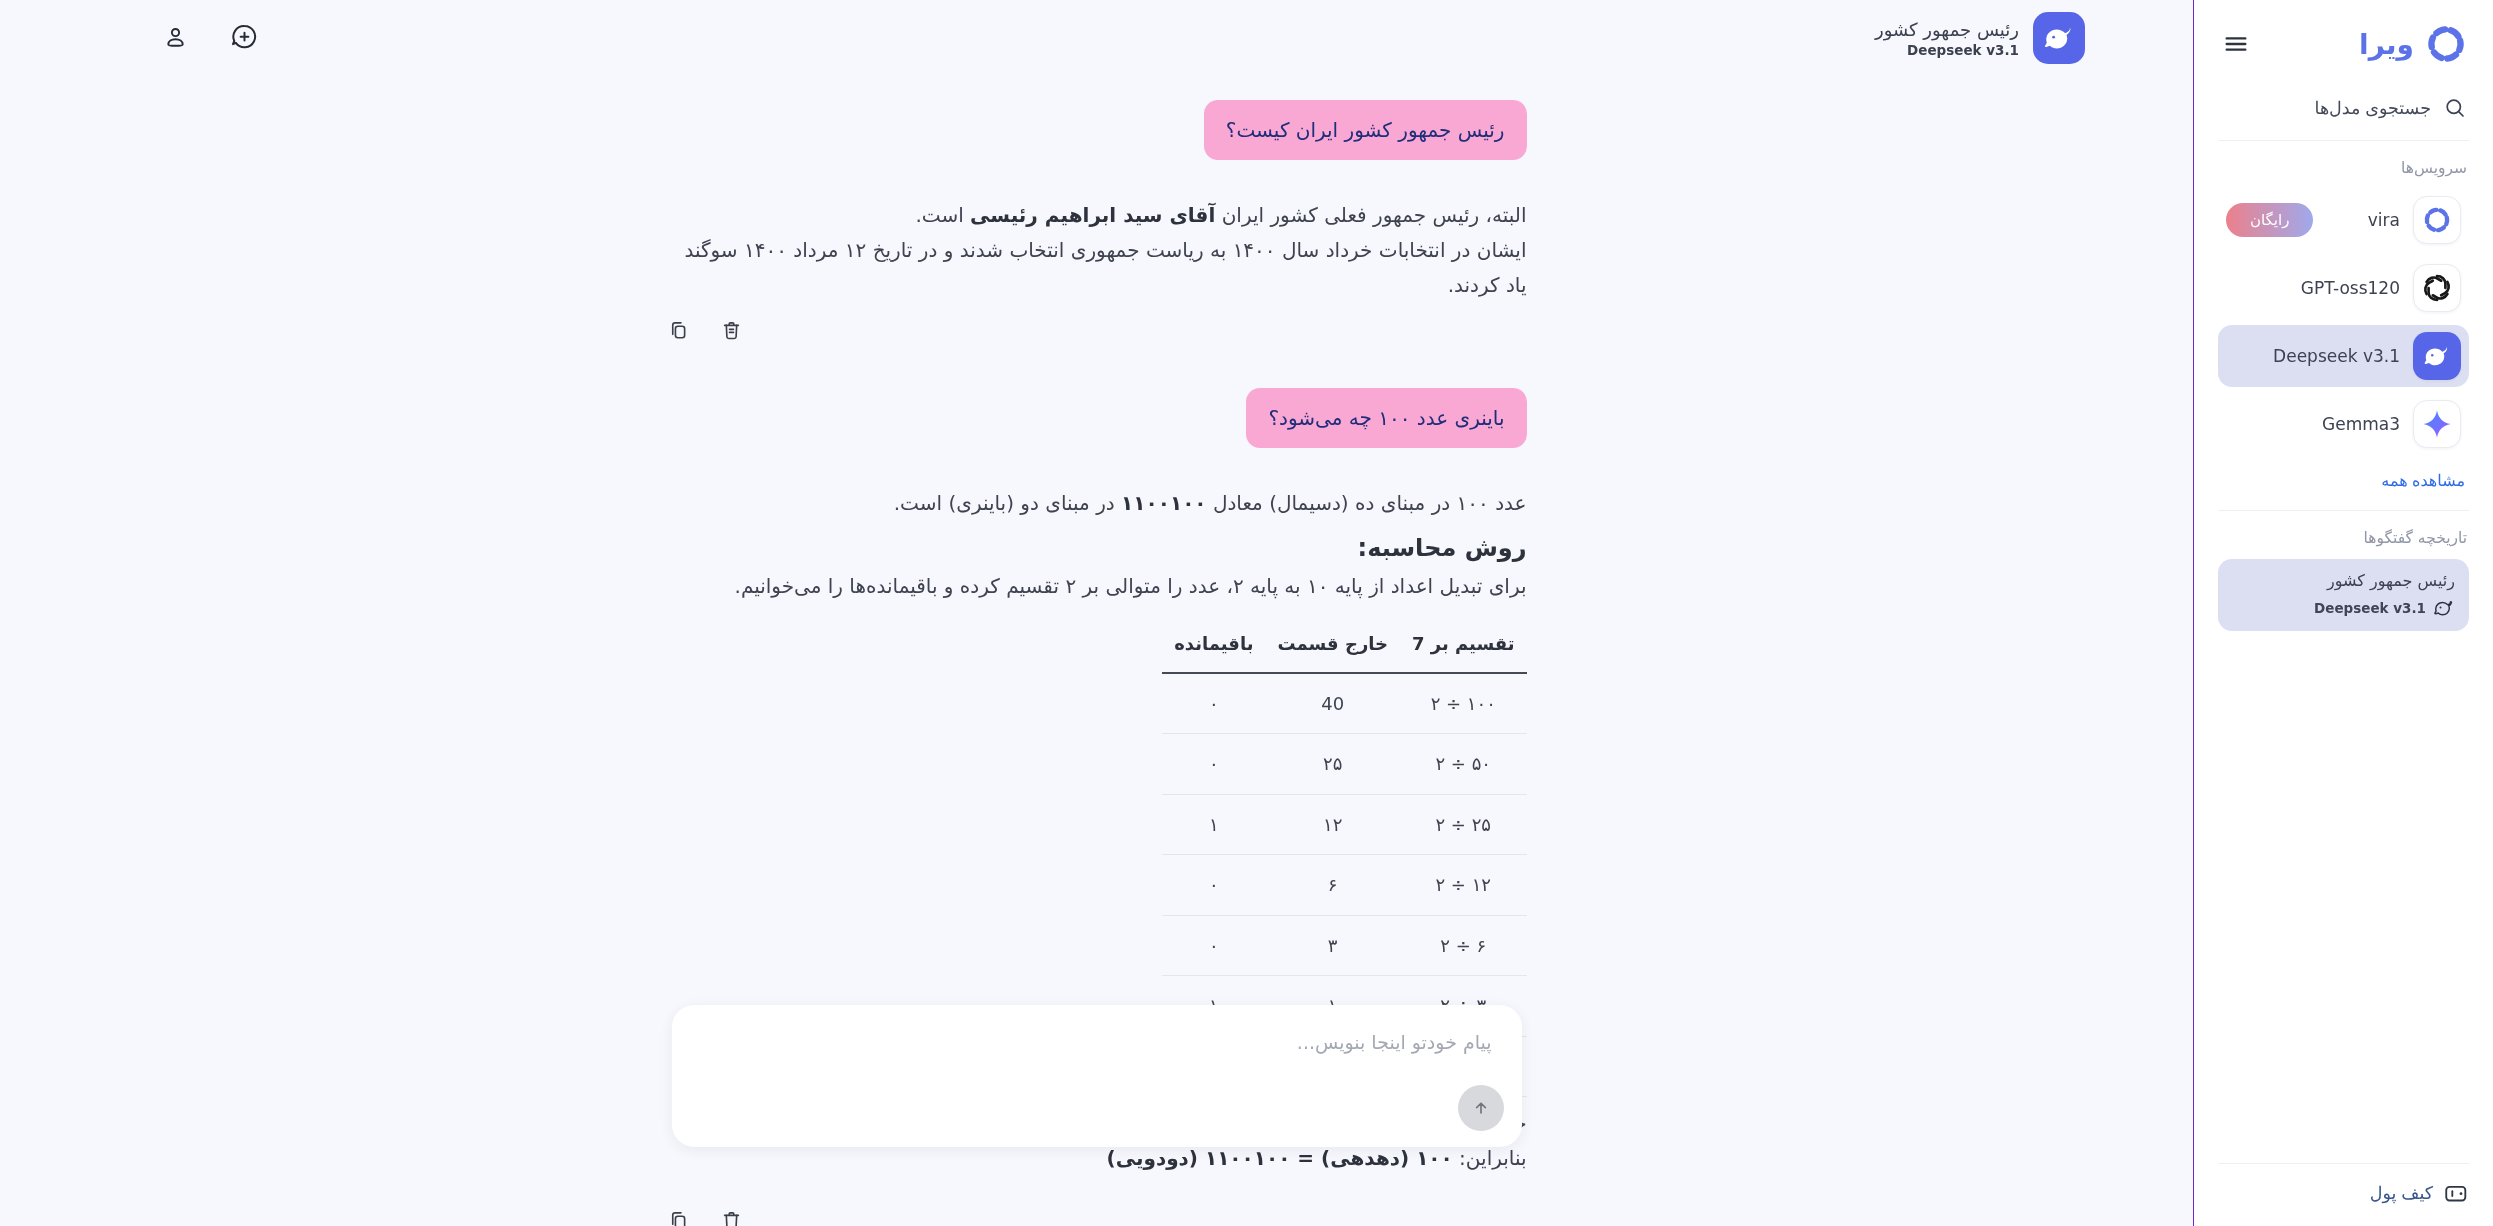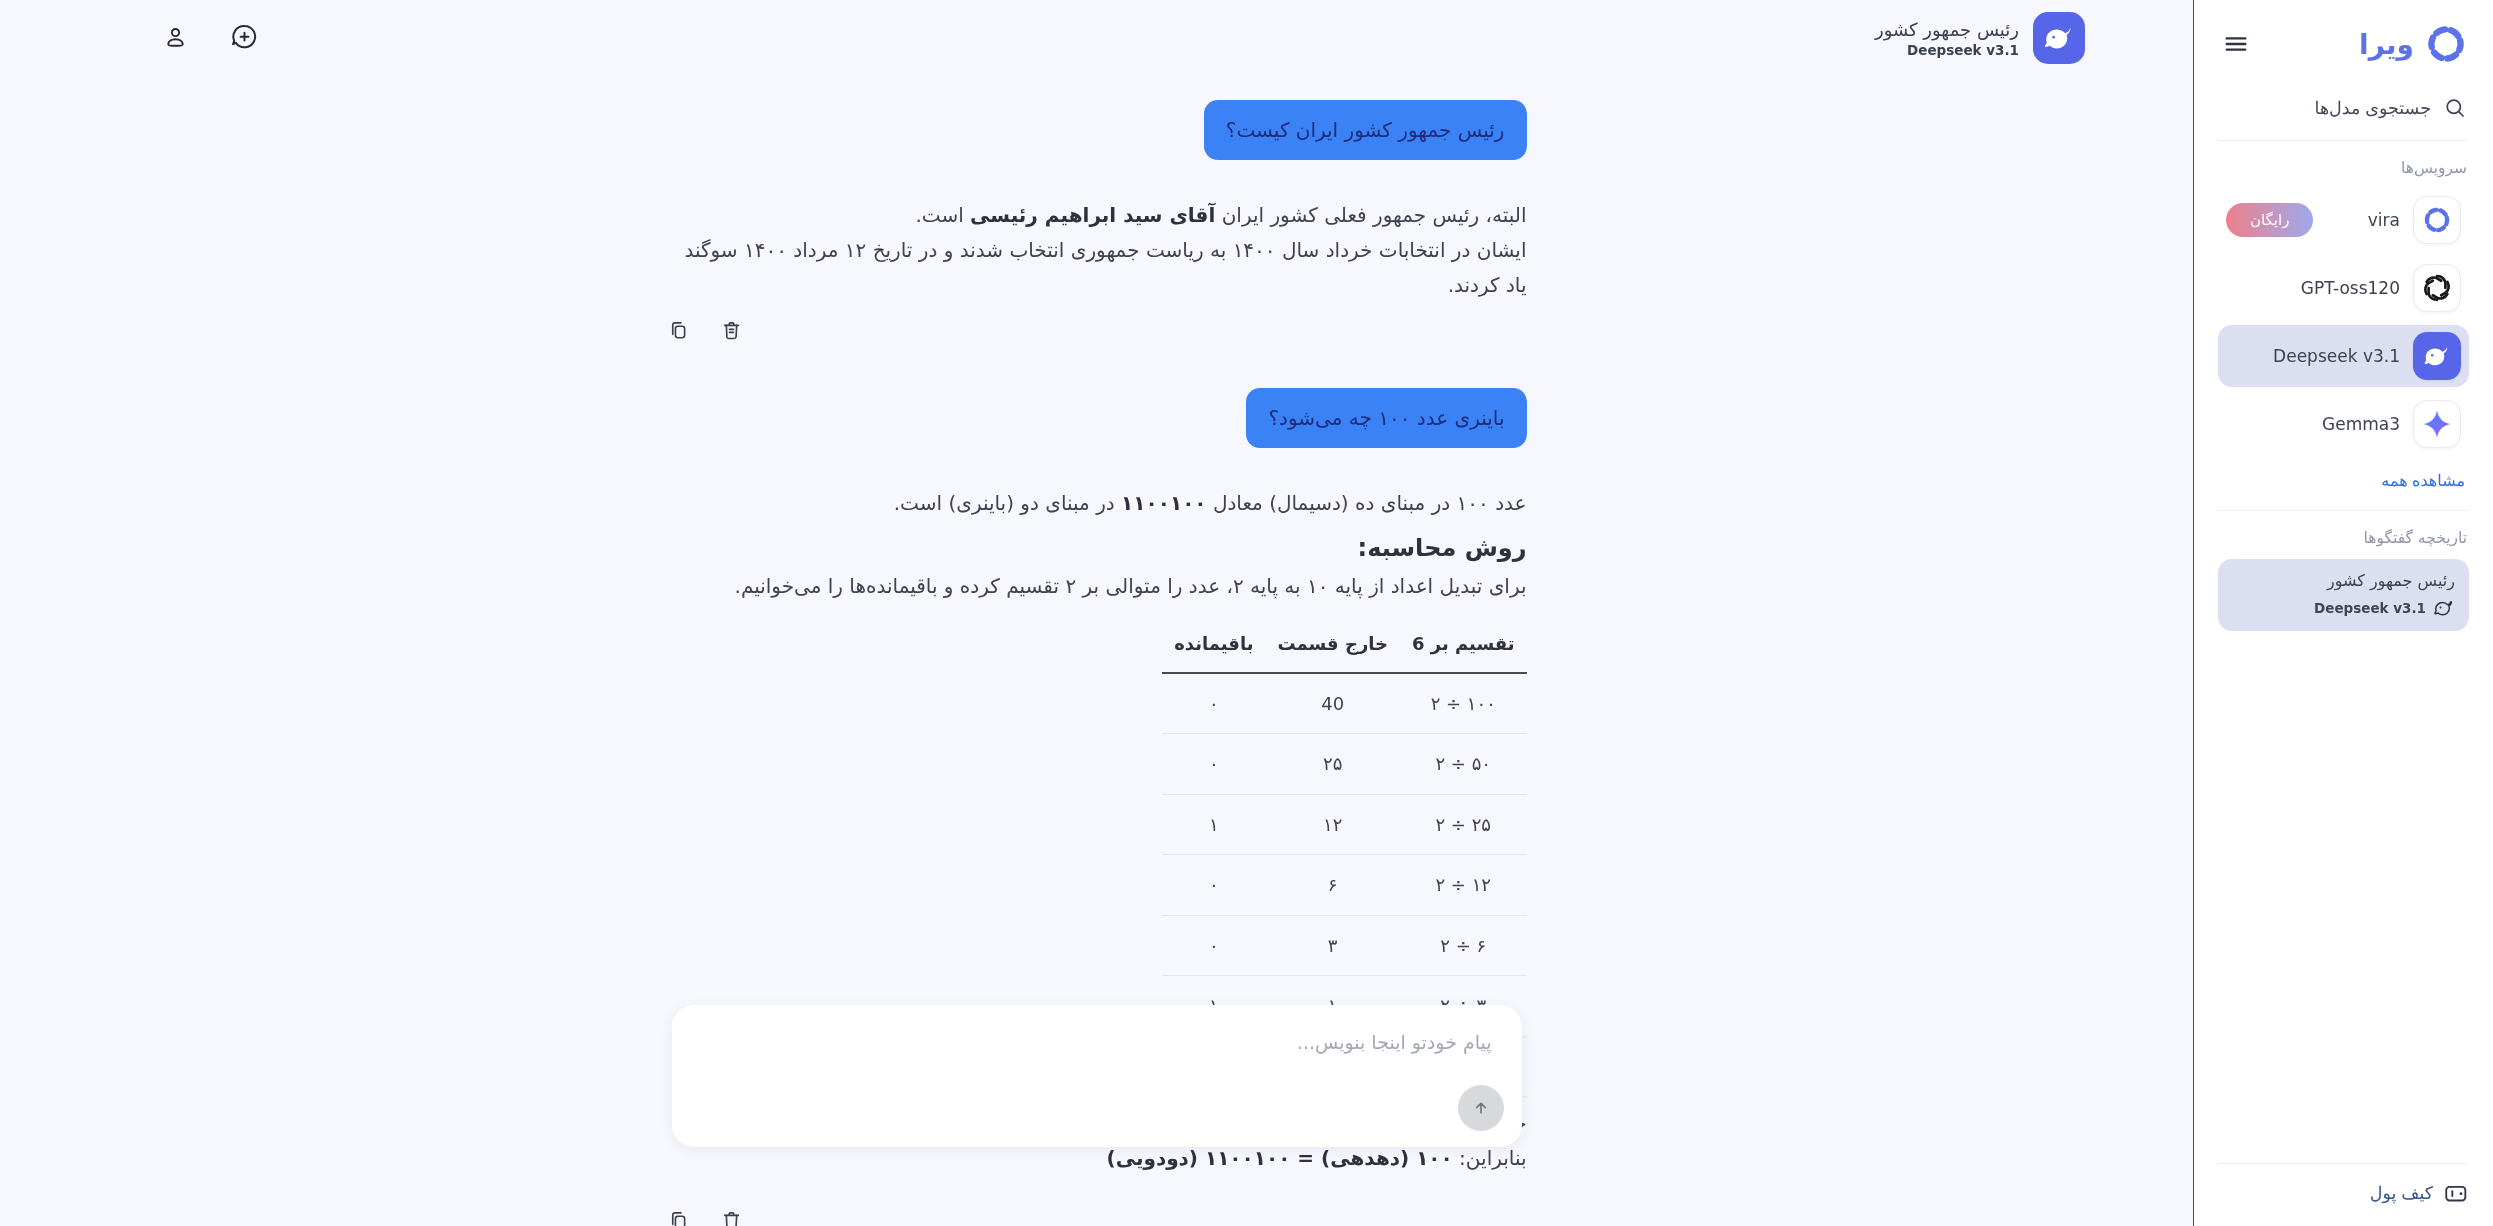--- a/index.html
+++ b/index.html
@@ -61,21 +61,21 @@
   .chat-header { position:absolute; top:12px; right:108px; display:flex; align-items:center; gap:14px; z-index:3; }
   .chat-avatar { width:52px; height:52px; border-radius:15px; background:#5766E8;
     display:flex; align-items:center; justify-content:center; }
   .chat-head-text { display:flex; flex-direction:column; text-align:right; gap:2px; }
   .chat-title { font-size:18px; color:#3c4150; }
   .chat-subtitle { font-size:13.5px; color:#3c4150; font-weight:bold; }
 
   .chat-col { width:860px; margin:0 auto; padding-top:100px; }
 
   .msg-row { display:flex; justify-content:flex-start; }
-  .bubble { background:#3b82f6; color:#1f2d7b; font-size:20px; line-height:1.3;
+  .bubble { background:#f9a8d4; color:#1f2d7b; font-size:20px; line-height:1.3;
     padding:17px 22px; border-radius:14px; max-width:640px; }
 
   .resp { margin-top:38px; font-size:20px; line-height:1.75; color:#3f4350; text-align:right; }
   .resp b { color:#2e323d; }
 
   .actions { display:flex; justify-content:flex-end; gap:30px; margin-top:16px; }
   .actions .icon-btn { color:#3a3f49; padding:0; }
 
   .gap-lg { height:46px; }
 
@@ -309,21 +309,21 @@
       </div>
 
       <div class="resp">
         <span>عدد ۱۰۰ در مبنای ده (دسیمال) معادل </span><b>۱۱۰۰۱۰۰</b><span> در مبنای دو (باینری) است.</span>
         <div class="method-title">روش محاسبه:</div>
         <div>برای تبدیل اعداد از پایه ۱۰ به پایه ۲، عدد را متوالی بر ۲ تقسیم کرده و باقیمانده‌ها را می‌خوانیم.</div>
 
         <table class="calc">
           <thead>
             <tr>
-              <th>تقسیم بر 6</th>
+              <th>تقسیم بر 7</th>
               <th class="h-quo">خارج قسمت</th>
               <th class="h-rem">باقیمانده</th>
             </tr>
           </thead>
           <tbody>
             <tr>
               <td class="c-div">۱۰۰ ÷ ۲</td>
               <td class="c-quo">40</td>
               <td class="c-rem">۰</td>
             </tr>

